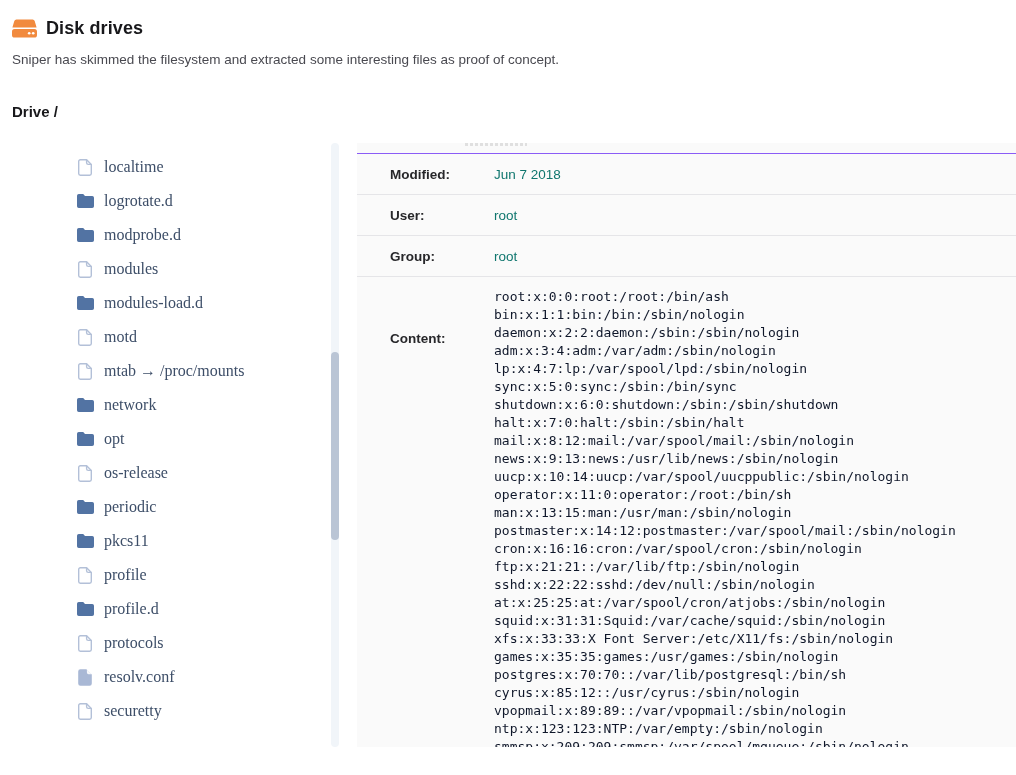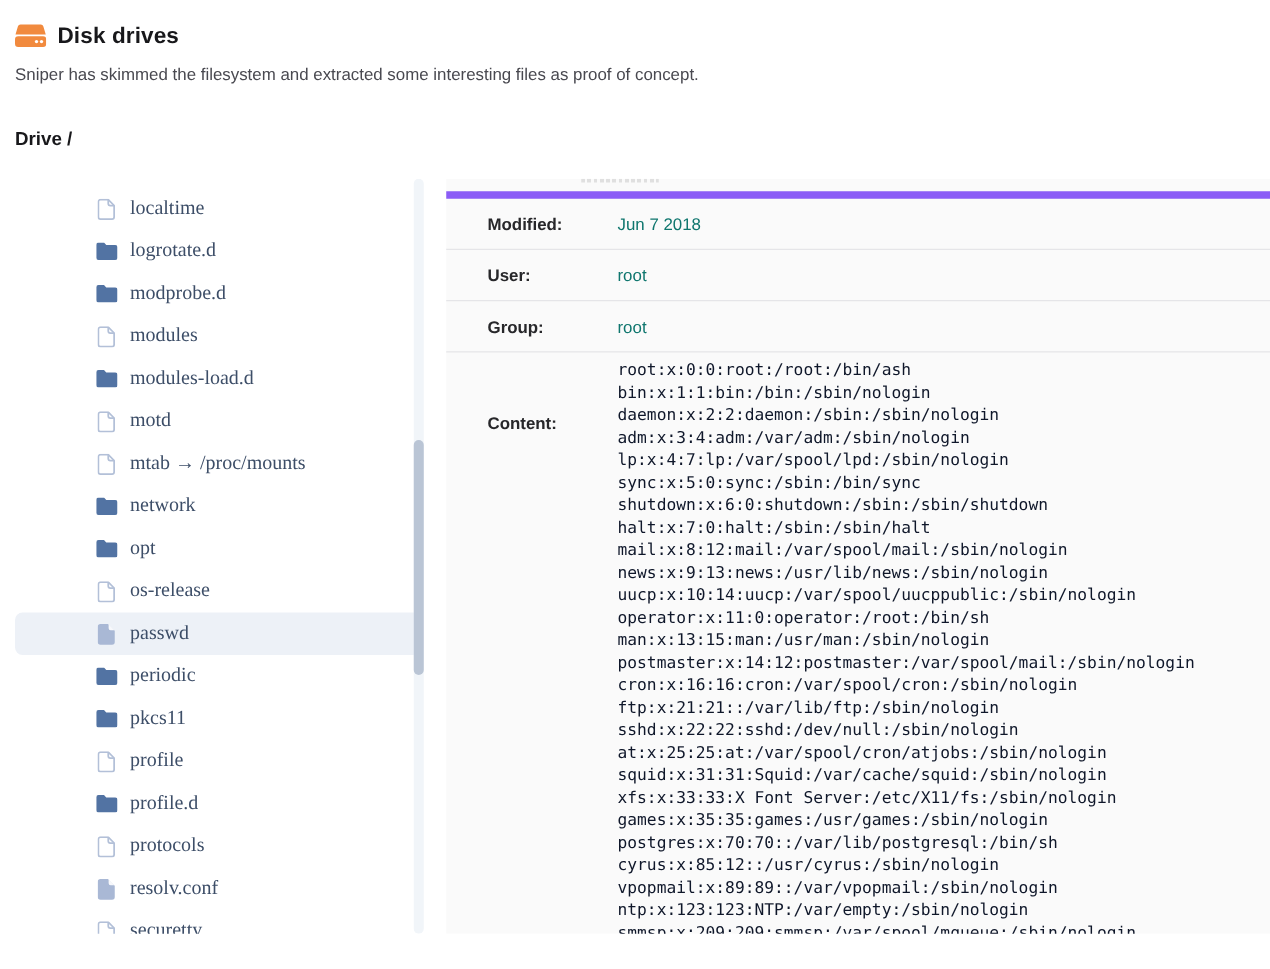--- a/index.html
+++ b/index.html
@@ -29,21 +29,21 @@
   
   .scrollbar-track { position:absolute; left:331px; top:0; width:8px; height:604px;
     background:#f1f5f9; border-radius:4px; }
   .scrollbar-thumb { position:absolute; left:0; top:209px; width:8px; height:188px;
     background:#bac5d5; border-radius:4px; }
 
   
   .panel { position:absolute; left:357px; top:0; width:659px; height:604px; background:#fafafa; }
   .clipped-remnant { position:absolute; left:108px; top:0; width:62px; height:3px;
     background:repeating-linear-gradient(90deg,#d9d9d9 0 3px, transparent 3px 5px); opacity:.8; }
-  .detail-rows { position:absolute; left:0; top:10px; right:0; border-top:6px solid #8b5cf6; }
+  .detail-rows { position:absolute; left:0; top:10px; right:0; border-top:1px solid #8b5cf6; }
   .detail-row { display:flex; align-items:center; height:41px; padding-left:33px;
     border-bottom:1px solid #e5e5e8; }
   .detail-label { width:104px; font-size:13.5px; font-weight:700; color:#27272a; flex:0 0 104px; }
   .detail-value { font-size:13.5px; color:#0f766e; }
   .content-row { position:absolute; left:0; top:133px; right:0; padding:12px 0 0 33px;
     display:flex; align-items:flex-start; }
   .content-row .detail-label { padding-top:1px;margin-top:42px; }
   .file-content { font-family:"DejaVu Sans Mono", monospace; font-size:13px; line-height:18px;
     color:#0f172a; white-space:pre; }
 </style>
@@ -148,29 +148,20 @@
     <span class="tree-label">opt</span>
   </div>
         <div class="tree-item">
     <span class="tree-icon">
             <svg width="14" height="17" viewBox="0 0 14 17" xmlns="http://www.w3.org/2000/svg">
     <path d="M2.4 0.7 H8.6 L13.3 5.4 V14.6 A1.7 1.7 0 0 1 11.6 16.3 H2.4 A1.7 1.7 0 0 1 0.7 14.6 V2.4 A1.7 1.7 0 0 1 2.4 0.7 Z" fill="#ffffff" stroke="#b3c0d8" stroke-width="1.4" stroke-linejoin="round"></path>
     <path d="M8.6 0.7 V3.7 A1.7 1.7 0 0 0 10.3 5.4 H13.3" fill="none" stroke="#b3c0d8" stroke-width="1.4" stroke-linejoin="round"></path>
   </svg>
           </span>
     <span class="tree-label">os-release</span>
-  </div>
-        <div class="tree-item selected">
-    <span class="tree-icon">
-            <svg width="14" height="17" viewBox="0 0 14 17" xmlns="http://www.w3.org/2000/svg">
-    <path d="M2.4 0.2 H8.4 L13.8 5.6 V14.6 A2.2 2.2 0 0 1 11.6 16.8 H2.4 A2.2 2.2 0 0 1 0.2 14.6 V2.4 A2.2 2.2 0 0 1 2.4 0.2 Z" fill="#a9b8d5"></path>
-    <path d="M8.9 0.4 V3.6 A1.6 1.6 0 0 0 10.5 5.2 H13.6 L8.9 0.4 Z" fill="#ffffff" opacity="0.9"></path>
-  </svg>
-          </span>
-    <span class="tree-label">passwd</span>
   </div>
         <div class="tree-item">
     <span class="tree-icon">
             <svg width="17" height="14" viewBox="0 0 17 14" xmlns="http://www.w3.org/2000/svg">
     <path d="M1.8 0 H6.2 L8 2 H15.2 A1.8 1.8 0 0 1 17 3.8 V12.2 A1.8 1.8 0 0 1 15.2 14 H1.8 A1.8 1.8 0 0 1 0 12.2 V1.8 A1.8 1.8 0 0 1 1.8 0 Z" fill="#5273a3"></path>
   </svg>
           </span>
     <span class="tree-label">periodic</span>
   </div>
         <div class="tree-item">

